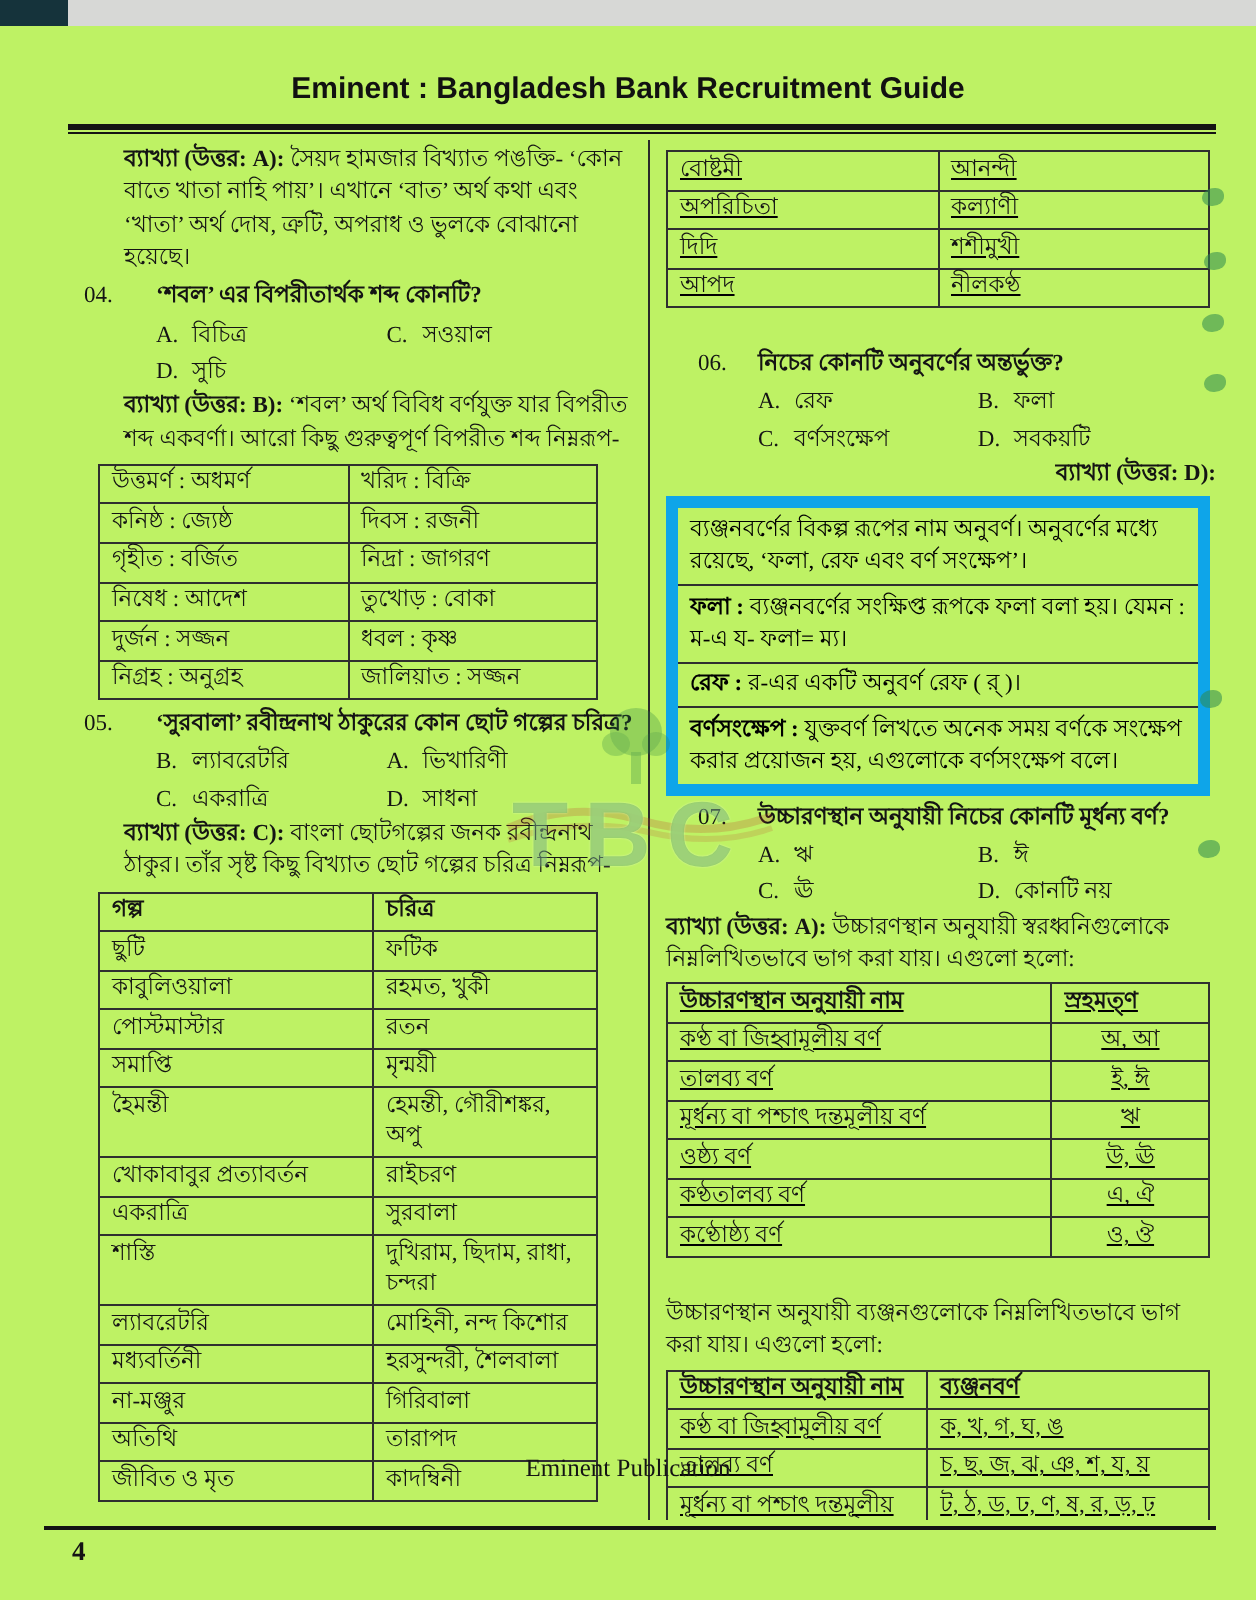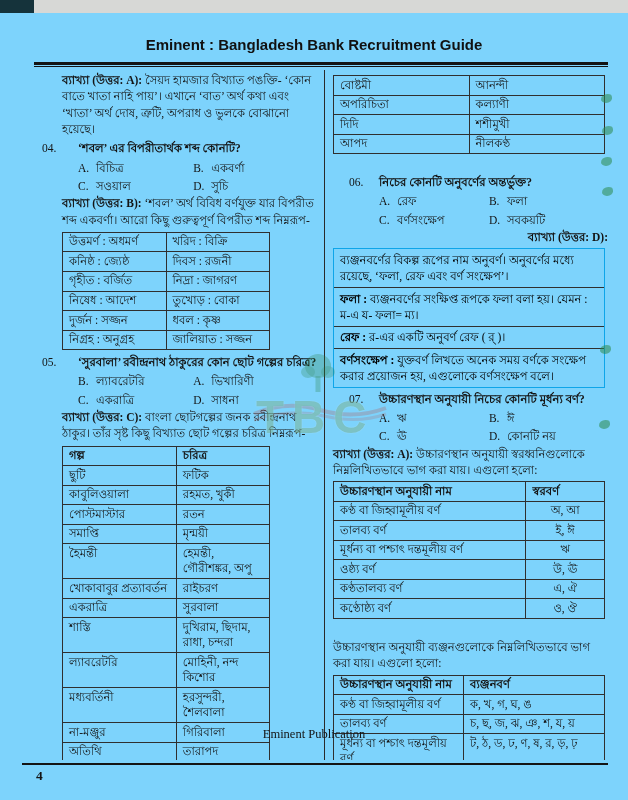--- a/index.html
+++ b/index.html
@@ -1,18 +1,18 @@
 <!DOCTYPE html>
 <html><head>
 <meta charset="utf-8">
 <style>
   * { margin:0; padding:0; box-sizing:border-box; }
   html,body { width:628px; height:800px; }
   body { font-family:"Liberation Serif", serif; background:#efefed; }
-  .page { position:relative; width:628px; height:800px; background:#7dd3fc; overflow:hidden; }
+  .page { position:relative; width:628px; height:800px; background:#bef264; overflow:hidden; }
   .top-strip { position:absolute; top:0; left:0; width:628px; height:13px; background:#d7d8d6; }
   .corner-mark { position:absolute; top:0; left:0; width:34px; height:13px; background:#15333b; }
 
   .header { position:absolute; top:36px; left:0; width:628px; text-align:center; }
   .header-title { font-family:"Liberation Sans", sans-serif; font-weight:bold; font-size:15px; color:#111; }
   .header-rule { position:absolute; top:62px; left:34px; width:574px; height:5px;
                  border-top:3px solid #141414; border-bottom:1px solid #141414; }
 
   .content { position:absolute; top:70px; left:22px; width:588px; height:690px; display:flex; }
   .lcol { width:302px; padding:2px 6px 0 4px; overflow:hidden; }
@@ -26,29 +26,29 @@
   .qnum-r { width:30px; }
   .qbody { flex:1; }
   .qtext { font-weight:bold; }
   .opts { display:grid; grid-template-columns:48% 52%; margin-top:2px; }
   .opt { padding:1px 0; }
   .opt .letter { display:inline-block; min-width:18px; }
 
   table { border-collapse:collapse; width:100%; font-size:11.5px; color:#141414; }
   td, th { border:1px solid #2f2f2f; padding:1.5px 6px; line-height:1.35; text-align:left; vertical-align:top; }
   th { text-align:left; font-weight:bold; }
-  .tbl-wrap { margin:4px 0 4px 36px; width:208px; }
-  .tbl-wrap-r { margin:3px 0 20px 0; width:272px; }
+  .tbl-wrap { margin:4px 0 4px 23px; width:250px; }
+  .tbl-wrap-r { margin:3px 0 20px 0; width:272px;text-decoration:underline; }
   .pair-tbl td { width:50%; }
   .story-tbl td:first-child { width:55%; }
   .vowel-tbl td:first-child, .vowel-tbl th:first-child { width:71%; }
   .vowel-tbl td:last-child { text-align:center; }
   .cons-tbl td:first-child, .cons-tbl th:first-child { width:48%; }
 
-  .boxes { border:1px solid #0ea5e9; margin:3px 0 0 0; width:272px; }
+  .boxes { border:6px solid #0ea5e9; margin:3px 0 0 0; width:272px; }
   .box { border-bottom:1px solid #2f2f2f; padding:2.5px 6px; font-size:11.5px; line-height:1.42; }
   .box:last-child { border-bottom:none; }
 
   .footer-rule { position:absolute; top:763px; left:22px; width:586px; border-top:2.5px solid #141414; }
   .footer-page { position:absolute; top:768px; left:36px; font-size:13.5px; font-weight:bold; color:#141414; }
   .footer-pub { position:absolute; top:727px; left:0; width:628px; text-align:center; font-size:12.5px; color:#141414; }
 
   .watermark { position:absolute; top:352px; left:250px; width:140px; height:105px; opacity:.55; pointer-events:none; }
   .wm-letters { font-family:"Liberation Sans", sans-serif; font-weight:bold; font-size:46px; letter-spacing:8px;
                 color:rgba(38,126,66,.55); text-shadow:0 0 1px rgba(255,255,255,.8); position:absolute; top:38px; left:6px; }
@@ -73,21 +73,20 @@
     <div class="lcol" data-name="left-column">
 
       <div class="expl indent" data-name="explanation-q03"><span class="bold" data-name="explanation-label">ব্যাখ্যা (উত্তর: A):</span><span data-name="explanation-text"> সৈয়দ হামজার বিখ্যাত পঙক্তি- ‘কোন বাতে খাতা নাহি পায়’। এখানে ‘বাত’ অর্থ কথা এবং ‘খাতা’ অর্থ দোষ, ত্রুটি, অপরাধ ও ভুলকে বোঝানো হয়েছে।</span></div>
 
       <div class="q" data-name="question-04">
         <span class="qnum" data-name="question-number">04.</span>
         <div class="qbody">
           <div class="qtext" data-name="question-text">‘শবল’ এর বিপরীতার্থক শব্দ কোনটি?</div>
           <div class="opts" data-name="options-q04">
             <div class="opt" data-name="option-a"><span class="letter">A.</span><span>বিচিত্র</span></div>
-            <div class="opt" data-name="option-b"><span class="letter">B.</span><span>একবর্ণা</span></div>
             <div class="opt" data-name="option-c"><span class="letter">C.</span><span>সওয়াল</span></div>
             <div class="opt" data-name="option-d"><span class="letter">D.</span><span>সুচি</span></div>
           </div>
         </div>
       </div>
 
       <div class="expl indent" data-name="explanation-q04"><span class="bold" data-name="explanation-label">ব্যাখ্যা (উত্তর: B):</span><span data-name="explanation-text"> ‘শবল’ অর্থ বিবিধ বর্ণযুক্ত যার বিপরীত শব্দ একবর্ণা। আরো কিছু গুরুত্বপূর্ণ বিপরীত শব্দ নিম্নরূপ-</span></div>
 
       <div class="tbl-wrap" data-name="opposite-words-table">
         <table class="pair-tbl">
@@ -260,21 +259,21 @@
         </div>
       </div>
 
       <div class="expl" data-name="explanation-q07"><span class="bold" data-name="explanation-label">ব্যাখ্যা (উত্তর: A):</span><span data-name="explanation-text"> উচ্চারণস্থান অনুযায়ী স্বরধ্বনিগুলোকে নিম্নলিখিতভাবে ভাগ করা যায়। এগুলো হলো:</span></div>
 
       <div class="tbl-wrap-r" data-name="vowel-articulation-table">
         <table class="vowel-tbl">
           <thead>
               <tr data-name="table-header-row">
             <th data-name="column-header">উচ্চারণস্থান অনুযায়ী নাম</th>
-            <th data-name="column-header">স্বরবর্ণ</th>
+            <th data-name="column-header">স্রহমত্ণ</th>
           </tr>
             </thead>
           <tbody>
               <tr data-name="table-row">
                 <td data-name="table-cell">কণ্ঠ বা জিহ্বামূলীয় বর্ণ</td>
                 <td data-name="table-cell">অ, আ</td>
               </tr>
               <tr data-name="table-row">
                 <td data-name="table-cell">তালব্য বর্ণ</td>
                 <td data-name="table-cell">ই, ঈ</td>

